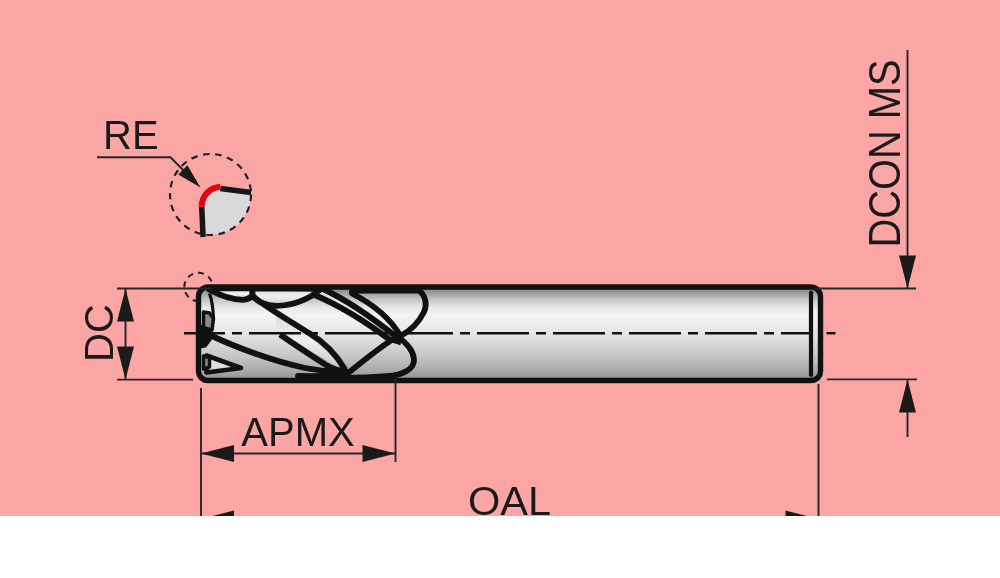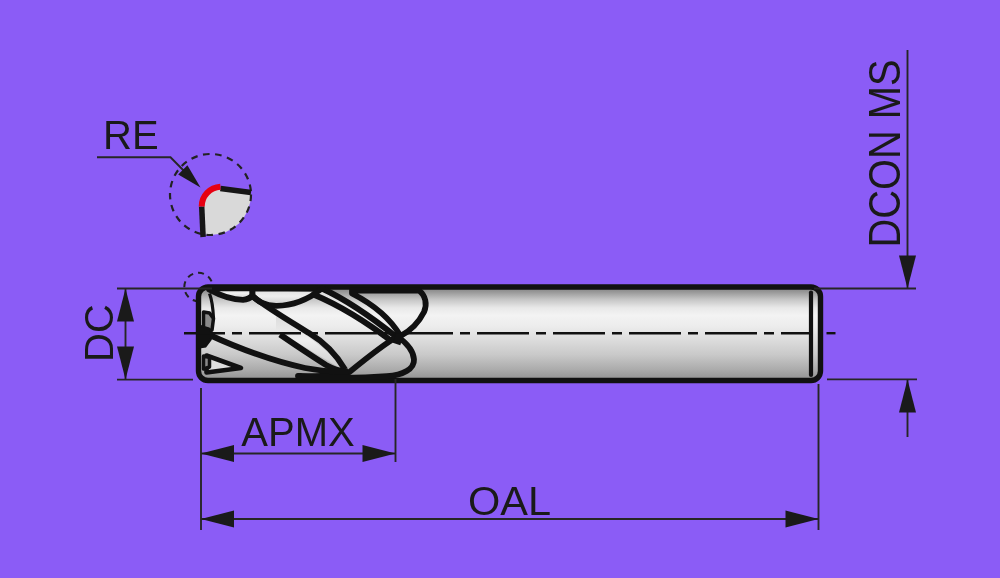--- a/index.html
+++ b/index.html
@@ -1,16 +1,16 @@
 <!DOCTYPE html>
 <html><head>
 <meta charset="utf-8">
 <style>
   html,body{margin:0;padding:0;background:#ffffff;}
-  #stage{position:relative;width:1000px;height:578px;background:#8b5cf6;overflow:hidden;}
+  #stage{position:relative;width:1000px;height:516px;background:#fca5a5;overflow:hidden;}
   svg{display:block;}
   text{font-family:"Liberation Sans", sans-serif;fill:#1a1a1a;}
 </style>
 </head>
 <body>
 <div id="stage">
 <svg width="1000" height="578" viewBox="0 0 1000 578">
 <defs>
   <linearGradient id="bg" x1="0" y1="287" x2="0" y2="381" gradientUnits="userSpaceOnUse">
     <stop offset="0" stop-color="#7e7e7e"></stop>

